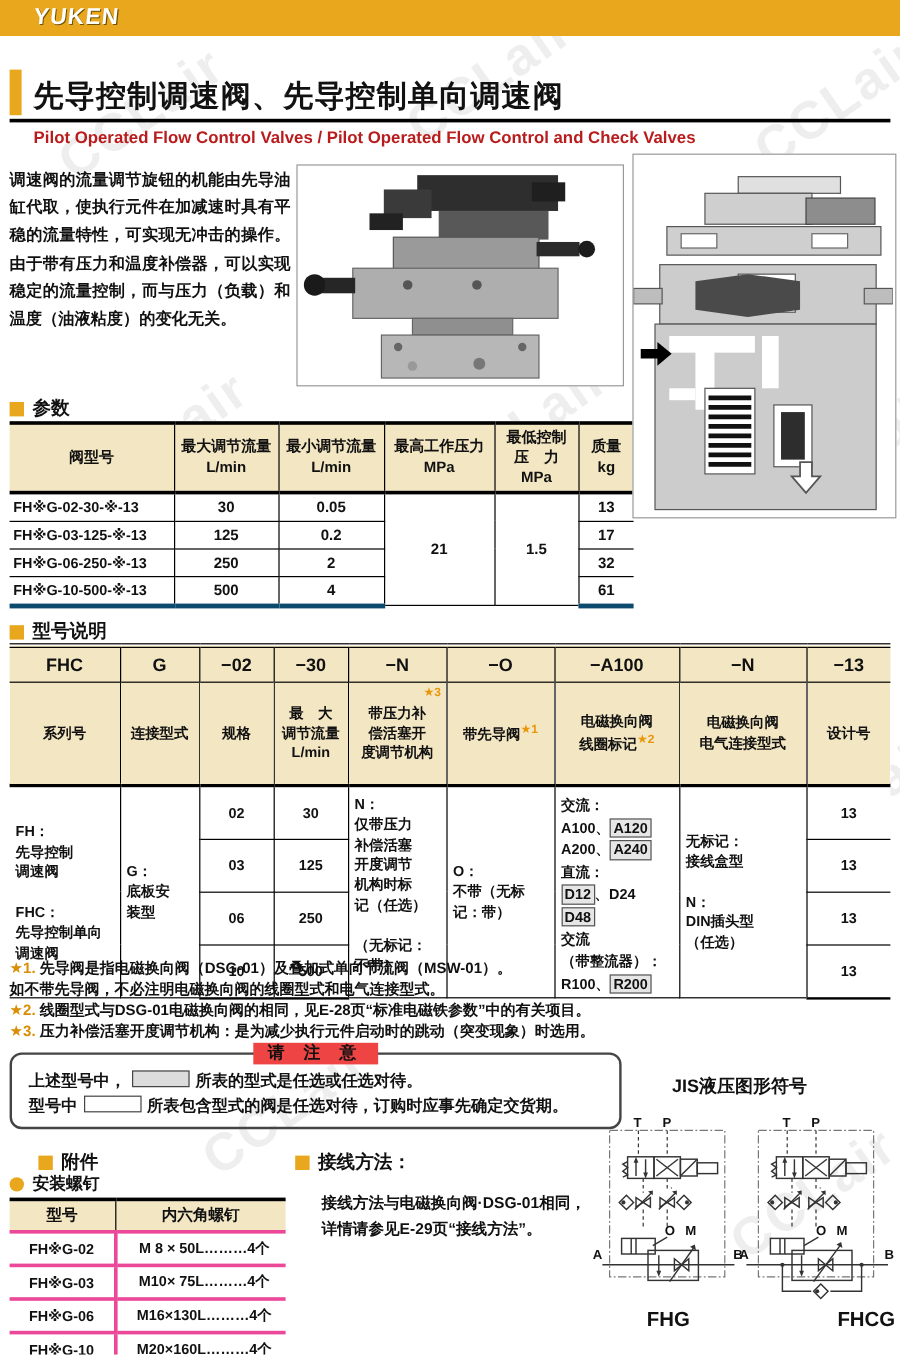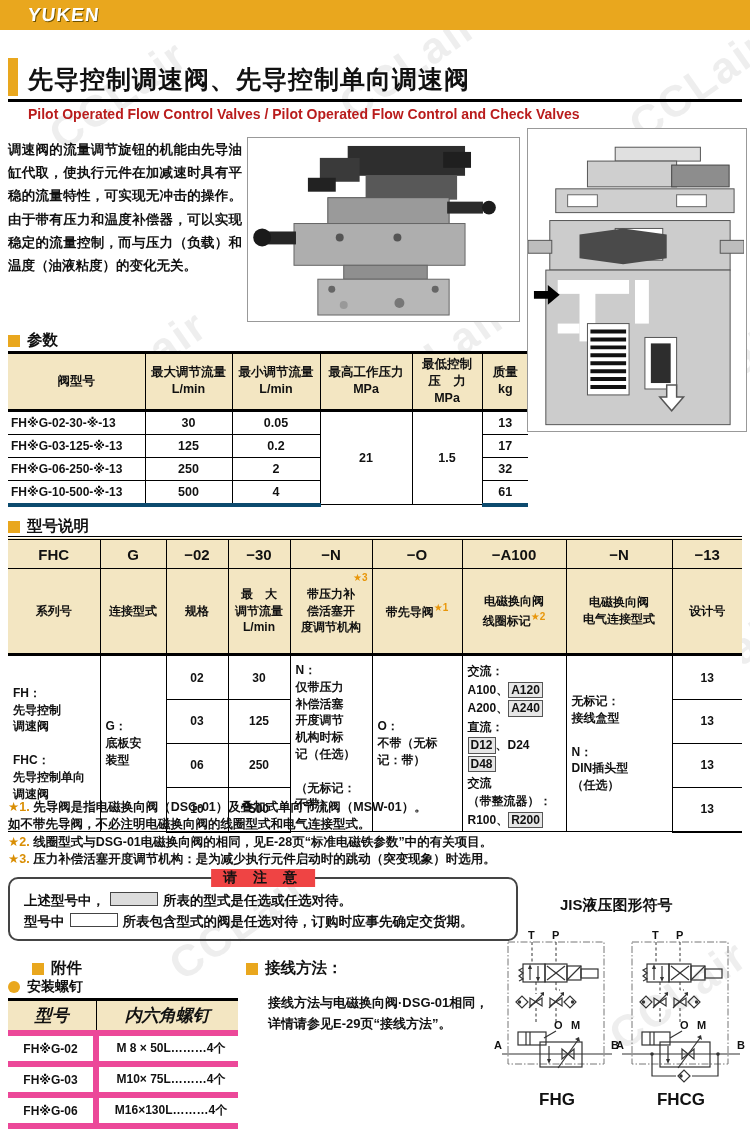--- a/index.html
+++ b/index.html
@@ -74,22 +74,22 @@
   .nlegend{position:absolute;top:-10px;left:50%;transform:translateX(-50%);background:#ef4444;
            padding:0 12px;font-size:14px;font-weight:800;letter-spacing:6px;white-space:nowrap;}
   .nbody{padding:12px 10px 0 14px;font-size:13.5px;font-weight:bold;line-height:1.55;}
   .nbox{display:inline-block;width:46px;height:12px;border:1px solid #444;vertical-align:-1px;margin:0 5px;}
   .nbox1{background:#dcdcdc;}
   .nbox2{background:#fff;}
 
   
   .atable{border-collapse:collapse;table-layout:fixed;width:230px;background:#fff;}
   .atable th{background:#F3E6C2;border:1px solid #000;border-top:3px solid #000;border-bottom:2px solid #000;
-             font-size:17px;font-weight:bold;padding:3px 1px;font-style:italic;}
-  .atable td{border:6px solid #ec4899;font-size:12px;font-weight:bold;text-align:center;padding:3px 1px;height:19px;}
+             font-size:13px;font-weight:bold;padding:3px 1px;}
+  .atable td{border:3px solid #ec4899;font-size:12px;font-weight:bold;text-align:center;padding:3px 1px;height:19px;}
   .atable tr>*:first-child{border-left:0;}
   .atable tr>*:last-child{border-right:0;}
   .atable tbody tr:last-child td{border-bottom:3px solid #000;}
   .atable td.scol{text-align:center;padding-left:6px;}
 
   .wiretext{position:absolute;left:268px;top:993px;width:250px;font-size:13px;font-weight:bold;
             line-height:1.6;z-index:1;}
 
   .jistitle{position:absolute;left:560px;top:896px;font-size:15px;font-weight:800;z-index:1;}
   .jislabel{position:absolute;width:130px;text-align:center;top:1090px;font-size:17px;
@@ -516,15 +516,15 @@
     <line class="thin" x1="52" y1="118" x2="52" y2="133"></line>
       <polygon points="50,131 54,131 52,136" fill="#333"></polygon>
     <polygon class="ln" points="66,121 66,131 72,126"></polygon>
       <polygon class="ln" points="78,121 78,131 72,126"></polygon>
     <line class="thin" x1="62" y1="140" x2="84" y2="110"></line>
       <polygon points="81,109 86,112 85,107" fill="#333"></polygon>
     <path class="ln" d="M36,126 V148 H60 M76,148 H102 V126"></path>
     <polygon class="ln" points="62,148 68,142 74,148 68,154"></polygon>
       <circle cx="65" cy="148" r="1.7" fill="#333"></circle>
   </svg>
-  <div class="jislabel" style="left:616px;">FHCG</div>
+  <div class="jislabel" style="left:616px;text-align:right;">FHCG</div>
 
 </div>
 
 </body></html>

